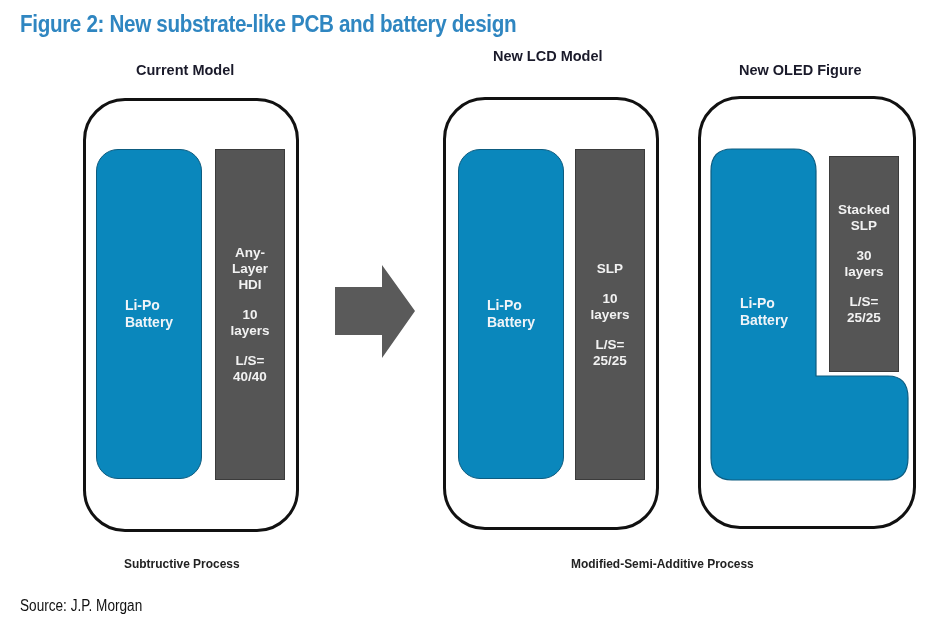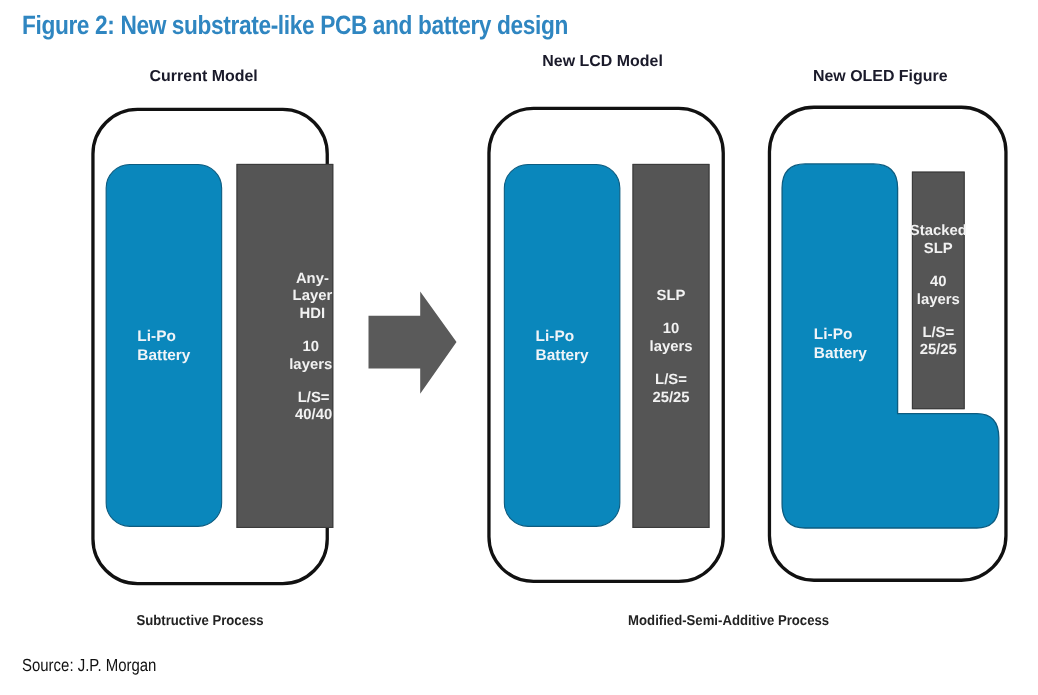--- a/index.html
+++ b/index.html
@@ -20,21 +20,21 @@
 <body>
 
 <div class="title">Figure 2: New substrate-like PCB and battery design</div>
 
 <div class="model-label" style="left:136px; top:62px;">Current Model</div>
 <div class="phone" style="left:83px; top:98px; width:216px; height:434px;"></div>
 <div class="battery" style="left:96px; top:149px; width:106px; height:330px;">
   <span class="battery-text">Li-Po
 Battery</span>
 </div>
-<div class="pcb" style="left:215px; top:149px; width:88px; height:331px;align-items:flex-end;">
+<div class="pcb" style="left:215px; top:149px; width:70px; height:331px;">
   <span class="pcb-line">Any-
 Layer
 HDI</span>
   <div class="gap"></div>
   <span class="pcb-line">10
 layers</span>
   <div class="gap"></div>
   <span class="pcb-line">L/S=
 40/40</span>
 </div>
@@ -61,25 +61,25 @@
 
 <div class="model-label" style="left:739px; top:62px;">New OLED Figure</div>
 <div class="phone" style="left:698px; top:96px; width:218px; height:433px;"></div>
 <svg style="left:710px; top:148px;" width="200" height="334">
   <path d="M22,1 H84 Q106,1 106,23 V228 H178 Q198,228 198,250 V310 Q198,332 178,332 H22 Q1,332 1,310 V23 Q1,1 22,1 Z" fill="#0a87bc" stroke="#0d5c80" stroke-width="1.2"></path>
 </svg>
 <div style="position:absolute; left:711px; top:295px; width:106px; display:flex; justify-content:center;">
   <span class="battery-text">Li-Po
 Battery</span>
 </div>
-<div class="pcb" style="left:829px; top:156px; width:48px; height:216px;">
+<div class="pcb" style="left:829px; top:156px; width:70px; height:216px;">
   <span class="pcb-line">Stacked
 SLP</span>
   <div class="gap"></div>
-  <span class="pcb-line">40
+  <span class="pcb-line">30
 layers</span>
   <div class="gap"></div>
   <span class="pcb-line">L/S=
 25/25</span>
 </div>
 
 <div class="process" style="left:124px; top:556px;">Subtructive Process</div>
 <div class="process" style="left:571px; top:556px;">Modified-Semi-Additive Process</div>
 
 <div class="source">Source: J.P. Morgan</div>

